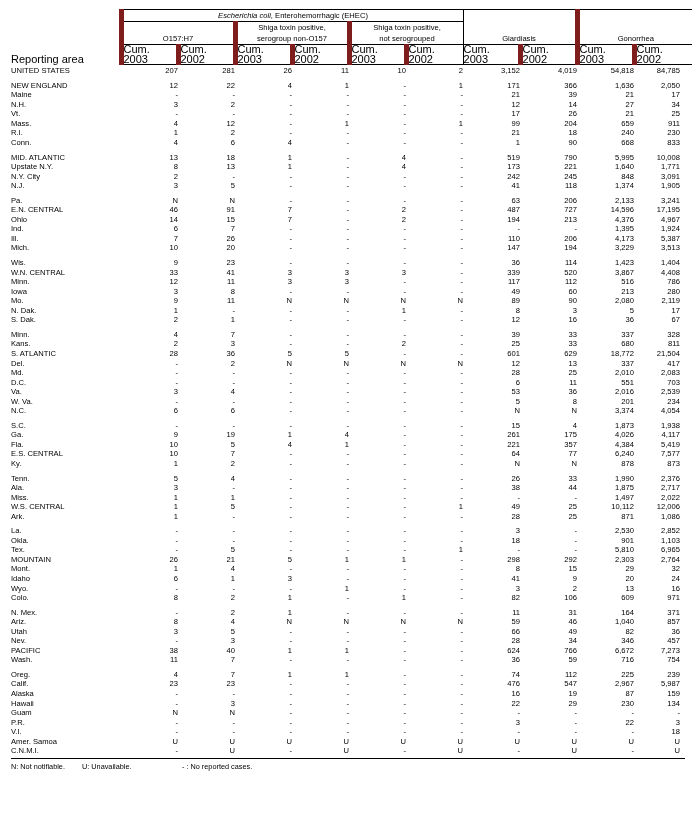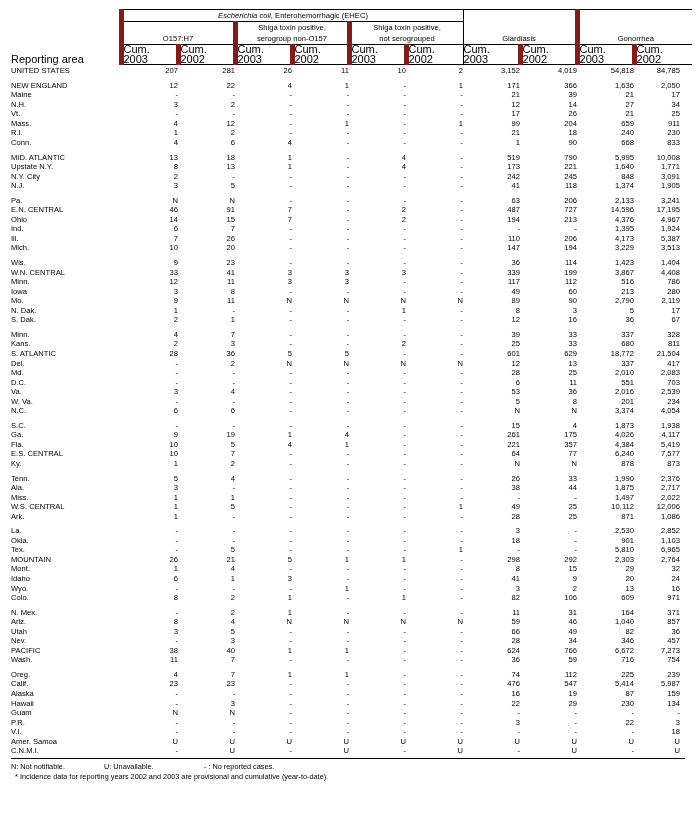--- a/index.html
+++ b/index.html
@@ -111,21 +111,21 @@
     height: 1px;
     background: #000;
     margin-top: 2px;
   }
   .notes {
     font-size: 7.3px;
     line-height: 10.2px;
     margin-top: 3px;
     white-space: nowrap;
   }
-  .notes .n1 { display: inline-block; width: 93px; }
+  .notes .n1 { display: inline-block; width: 71px; }
   .notes .n2 { display: inline-block; width: 100px; }
   .notes .star { font-size: 7.3px; }
   .note2 { margin-top: 0px; padding-left: 4px; }
 </style>
 </head>
 <body>
 
 <div class="page">
 
 
@@ -460,21 +460,21 @@
         </tr>
         <tr class="row">
           <td class="area">W.N. CENTRAL</td>
           <td class="val">33</td>
           <td class="val">41</td>
           <td class="val">3</td>
           <td class="val">3</td>
           <td class="val">3</td>
           <td class="val">-</td>
           <td class="val">339</td>
-          <td class="val">199</td>
+          <td class="val">520</td>
           <td class="val">3,867</td>
           <td class="val wide">4,408</td>
         </tr>
         <tr class="row">
           <td class="area">Minn.</td>
           <td class="val">12</td>
           <td class="val">11</td>
           <td class="val">3</td>
           <td class="val">3</td>
           <td class="val">-</td>
@@ -500,21 +500,21 @@
         <tr class="row">
           <td class="area">Mo.</td>
           <td class="val">9</td>
           <td class="val">11</td>
           <td class="val">N</td>
           <td class="val">N</td>
           <td class="val">N</td>
           <td class="val">N</td>
           <td class="val">89</td>
           <td class="val">90</td>
-          <td class="val">2,790</td>
+          <td class="val">2,080</td>
           <td class="val wide">2,119</td>
         </tr>
         <tr class="row">
           <td class="area">N. Dak.</td>
           <td class="val">1</td>
           <td class="val">-</td>
           <td class="val">-</td>
           <td class="val">-</td>
           <td class="val">1</td>
           <td class="val">-</td>
@@ -999,21 +999,21 @@
         <tr class="row">
           <td class="area">Calif.</td>
           <td class="val">23</td>
           <td class="val">23</td>
           <td class="val">-</td>
           <td class="val">-</td>
           <td class="val">-</td>
           <td class="val">-</td>
           <td class="val">476</td>
           <td class="val">547</td>
-          <td class="val">5,414</td>
+          <td class="val">2,967</td>
           <td class="val wide">5,987</td>
         </tr>
         <tr class="row">
           <td class="area">Alaska</td>
           <td class="val">-</td>
           <td class="val">-</td>
           <td class="val">-</td>
           <td class="val">-</td>
           <td class="val">-</td>
           <td class="val">-</td>
@@ -1101,18 +1101,14 @@
           <td class="val wide">U</td>
         </tr>
       </tbody>
   </table>
 
   <div class="rule-bottom"></div>
 
   <div class="notes">
     <span class="n1">N: Not notifiable.</span><span class="n2">U: Unavailable.</span><span>- : No reported cases.</span>
   </div>
-  <div class="notes note2">
-    <span class="star">*</span>
-    <span>Incidence data for reporting years 2002 and 2003 are provisional and cumulative (year-to-date).</span>
-  </div>
 
 </div>
 
 </body></html>

